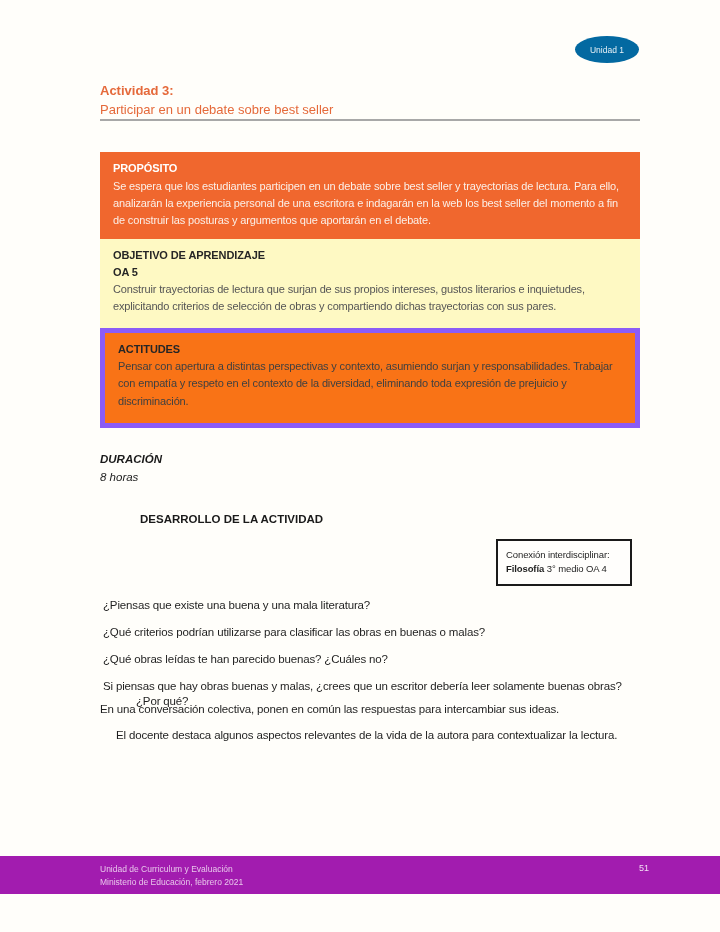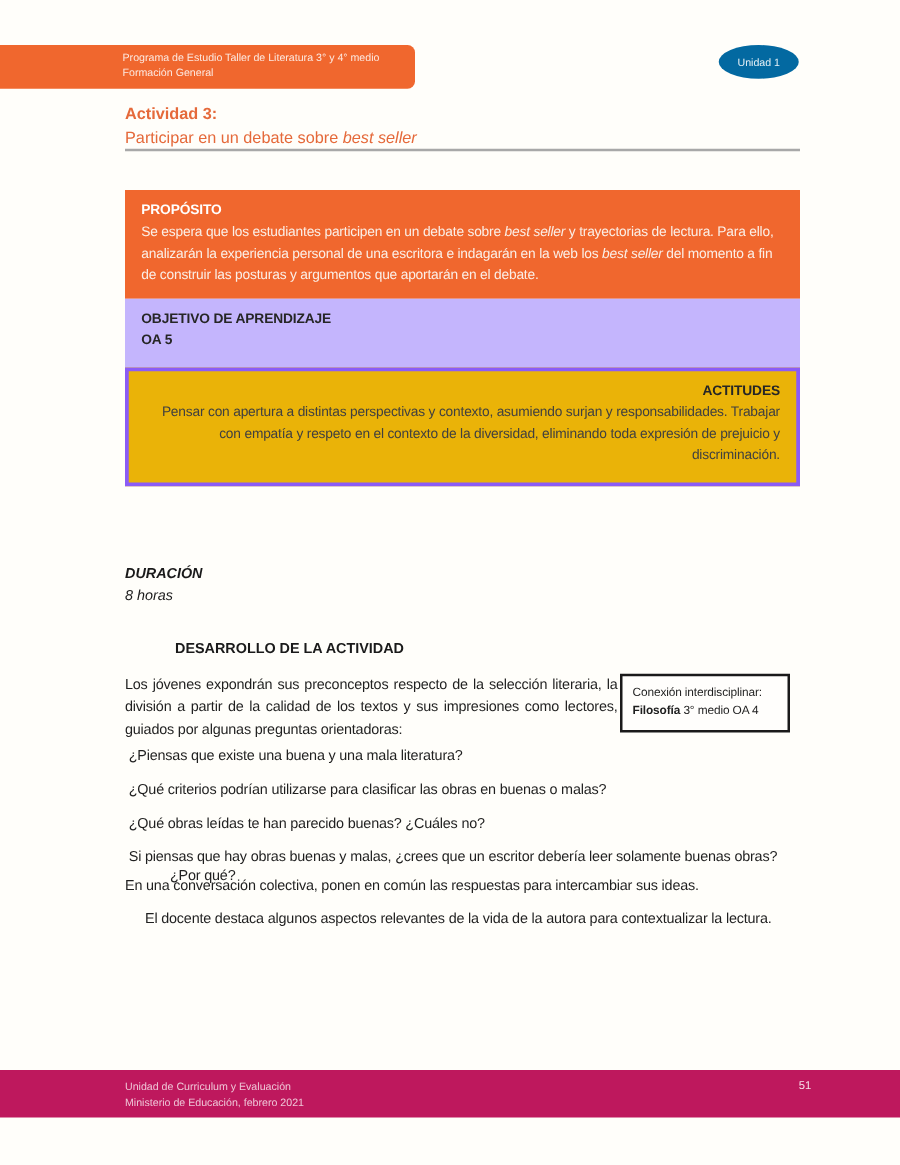--- a/index.html
+++ b/index.html
@@ -38,23 +38,23 @@
   .title-rule {
     position: absolute; left: 100px; top: 119px;
     width: 540px; height: 2px; background: #A8A8A8;
   }
   
   .info-boxes { position: absolute; left: 100px; top: 152px; width: 540px; }
   .box { padding: 8px 13px 10px 13px; font-size: 11px; line-height: 1.55; letter-spacing: -0.15px; }
   .box h3 { font-size: 11px; letter-spacing: -0.1px; }
   .box-proposito { background: #F0672E; color: #FBEFE7; }
   .box-proposito h3 { color: #FFFFFF; margin-bottom: 1px; }
-  .box-objetivo { background: #c4b5fd; color: #555555; padding-bottom: 13px; }
+  .box-objetivo { background: #fef9c3; color: #555555; padding-bottom: 13px; }
   .box-objetivo h3 { color: #262626; }
-  .box-actitudes { background: #eab308; border: 3px solid #8b5cf6; color: #404040; padding-bottom: 13px; text-align: right; }
+  .box-actitudes { background: #f97316; border: 5px solid #8b5cf6; color: #404040; padding-bottom: 13px; }
   .box-actitudes h3 { color: #262626; }
   
   .duracion-block { position: absolute; left: 100px; top: 450px; font-size: 11.5px; color: #1a1a1a; line-height: 18px; font-style: italic; }
   .duracion-block h3 { font-size: 11.5px; }
   .desarrollo-heading { position: absolute; left: 100px; top: 513px; font-size: 11.5px; font-weight: bold; color: #1a1a1a; padding-left: 40px; }
   .intro-paragraph {
     position: absolute; left: 100px; top: 539px; width: 394px;
     font-size: 11.5px; line-height: 18px; letter-spacing: -0.15px;
     text-align: justify; color: #1f1f1f;
   }
@@ -73,76 +73,72 @@
   .para-conversacion, .para-docente {
     position: absolute; left: 100px; width: 545px;
     font-size: 11.5px; letter-spacing: -0.15px; color: #1f1f1f;
   }
   .para-conversacion { top: 703px; }
   .para-docente { top: 729px; padding-left: 16px; }
   
   .footer-bar {
     position: absolute; left: 0; top: 856px;
     width: 720px; height: 38px;
-    background: #be185d;
+    background: #a21caf;
   }
   .footer-text {
     position: absolute; left: 100px; top: 7px;
     font-size: 8.5px; line-height: 1.5;
     color: rgba(255,255,255,0.75);
   }
   .footer-pagenum {
     position: absolute; right: 71px; top: 7px;
     font-size: 9px; color: rgba(255,255,255,0.85); text-align: center;
   }
   .bold { font-weight: bold; }
-  .italic { font-style: italic; }
+  .italic { }
 </style>
 </head>
 <body>
 
 <div class="page">
 
-  <div class="program-badge">
-    <div>Programa de Estudio Taller de Literatura 3° y 4° medio</div>
-    <div>Formación General</div>
-  </div>
   <div class="unit-badge">
     <span>Unidad 1</span>
   </div>
 
   <div class="title-block">
     <div class="activity-label">Actividad 3:</div>
     <div class="activity-subtitle"><span>Participar en un debate sobre </span><span class="italic">best seller</span></div>
   </div>
   <div class="title-rule"></div>
 
   <div class="info-boxes">
     <div class="box box-proposito">
       <h3>PROPÓSITO</h3>
       <div><span>Se espera que los estudiantes participen en un debate sobre </span><span class="italic">best seller</span><span> y trayectorias de lectura. Para ello, analizarán la experiencia personal de una escritora e indagarán en la web los </span><span class="italic">best seller</span><span> del momento a fin de construir las posturas y argumentos que aportarán en el debate.</span></div>
     </div>
     <div class="box box-objetivo">
       <h3>OBJETIVO DE APRENDIZAJE</h3>
       <h3>OA 5</h3>
+      <div>Construir trayectorias de lectura que surjan de sus propios intereses, gustos literarios e inquietudes, explicitando criterios de selección de obras y compartiendo dichas trayectorias con sus pares.</div>
     </div>
     <div class="box box-actitudes">
       <h3>ACTITUDES</h3>
       <div>Pensar con apertura a distintas perspectivas y contexto, asumiendo surjan y responsabilidades. Trabajar con empatía y respeto en el contexto de la diversidad, eliminando toda expresión de prejuicio y discriminación.</div>
     </div>
   </div>
 
   <div class="duracion-block">
     <h3>DURACIÓN</h3>
     <div>8 horas</div>
   </div>
 
   <div class="desarrollo-heading">DESARROLLO DE LA ACTIVIDAD</div>
 
-  <div class="intro-paragraph">Los jóvenes expondrán sus preconceptos respecto de la selección literaria, la división a partir de la calidad de los textos y sus impresiones como lectores, guiados por algunas preguntas orientadoras:</div>
 
   <div class="conexion-box">
     <div>Conexión interdisciplinar:</div>
     <div><span class="bold">Filosofía</span><span> 3° medio OA 4</span></div>
   </div>
 
   <div class="questions">
     <div class="question">¿Piensas que existe una buena y una mala literatura?</div>
     <div class="question">¿Qué criterios podrían utilizarse para clasificar las obras en buenas o malas?</div>
     <div class="question">¿Qué obras leídas te han parecido buenas? ¿Cuáles no?</div>

